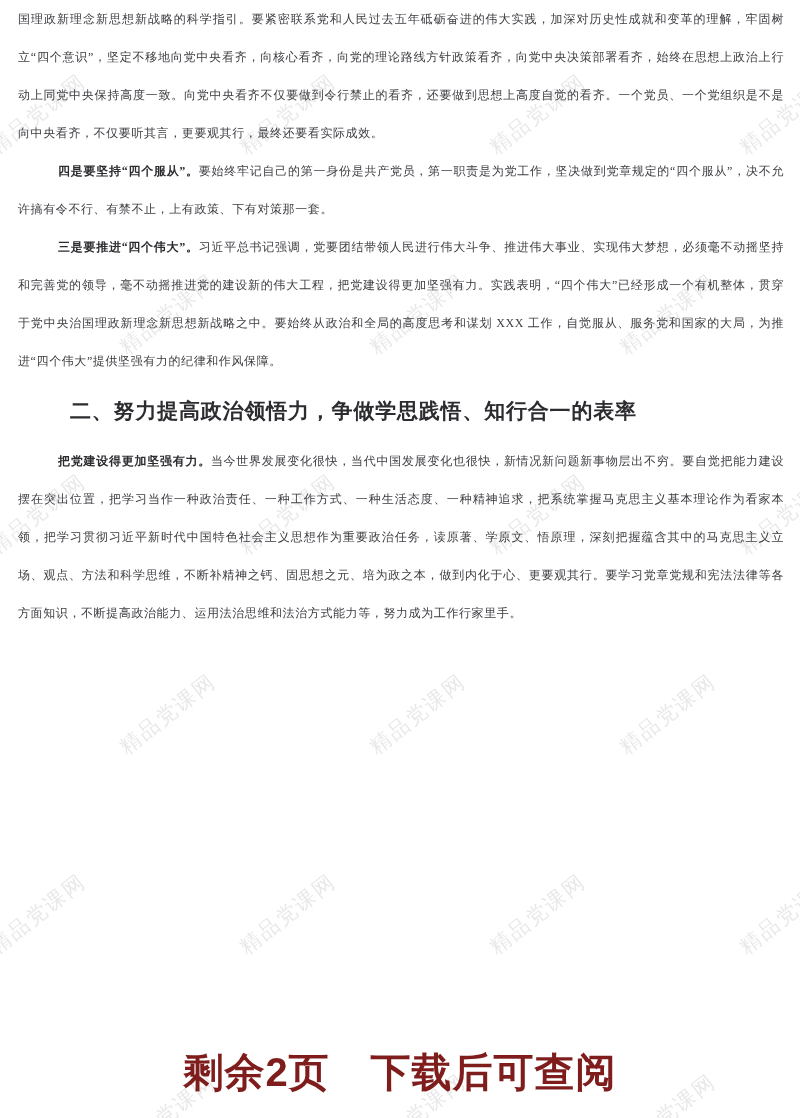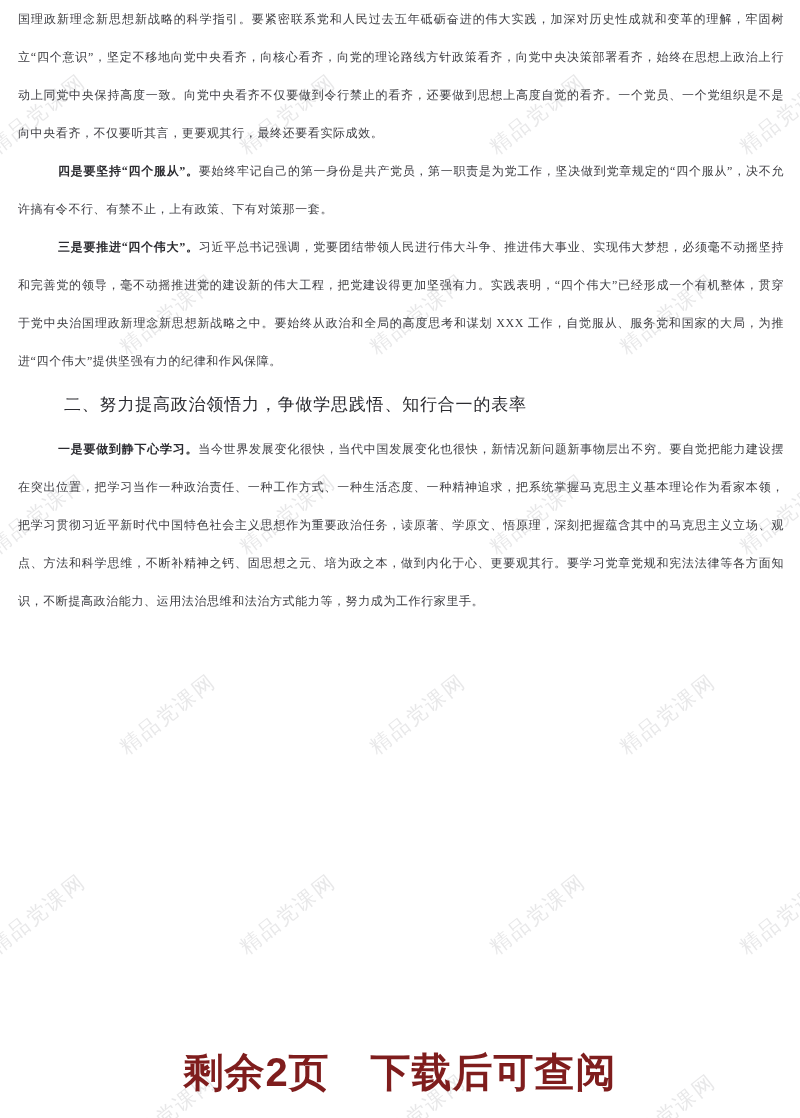--- a/index.html
+++ b/index.html
@@ -56,26 +56,26 @@
     text-indent: 40px;
     letter-spacing: 0.6px;
     font-weight: 400;
   }
   p.para.noindent { text-indent: 0; }
   p.para b, p.para .lead {
     font-weight: 700;
     color: #2b2b30;
   }
   p.heading {
-    margin: 6px;
+    margin: 12px;
     padding: 0;
-    font-size: 17px;
+    font-size: 21px;
     line-height: 38px;
     color: #2b2b30;
-    font-weight: 400;
+    font-weight: 700;
     text-indent: 40px;
     letter-spacing: 0.8px;
   }
 
   
   .footer-notice {
     position: absolute;
     left: 0;
     right: 0;
     top: 1045px;
@@ -116,18 +116,18 @@
       <div class="watermark" style="left: 110px; top: 1100px;">精品党课网</div>
       <div class="watermark" style="left: 360px; top: 1100px;">精品党课网</div>
       <div class="watermark" style="left: 610px; top: 1100px;">精品党课网</div>
     </div>
 
   <div class="doc-body" id="doc-body">
       <p id="para-continuation" class="para noindent"><span>国理政新理念新思想新战略的科学指引。要紧密联系党和人民过去五年砥砺奋进的伟大实践，加深对历史性成就和变革的理解，牢固树立“四个意识”，坚定不移地向党中央看齐，向核心看齐，向党的理论路线方针政策看齐，向党中央决策部署看齐，始终在思想上政治上行动上同党中央保持高度一致。向党中央看齐不仅要做到令行禁止的看齐，还要做到思想上高度自觉的看齐。一个党员、一个党组织是不是向中央看齐，不仅要听其言，更要观其行，最终还要看实际成效。</span></p>
       <p id="para-si-shi" class="para"><b class="lead">四是要坚持“四个服从”。</b><span>要始终牢记自己的第一身份是共产党员，第一职责是为党工作，坚决做到党章规定的“四个服从”，决不允许搞有令不行、有禁不止，上有政策、下有对策那一套。</span></p>
       <p id="para-san-shi" class="para"><b class="lead">三是要推进“四个伟大”。</b><span>习近平总书记强调，党要团结带领人民进行伟大斗争、推进伟大事业、实现伟大梦想，必须毫不动摇坚持和完善党的领导，毫不动摇推进党的建设新的伟大工程，把党建设得更加坚强有力。实践表明，“四个伟大”已经形成一个有机整体，贯穿于党中央治国理政新理念新思想新战略之中。要始终从政治和全局的高度思考和谋划 XXX 工作，自觉服从、服务党和国家的大局，为推进“四个伟大”提供坚强有力的纪律和作风保障。</span></p>
       <p id="heading-section-two" class="heading">二、努力提高政治领悟力，争做学思践悟、知行合一的表率</p>
-      <p id="para-yi-shi" class="para"><b class="lead">一是要做到静下心学习。</b><span>当今世界发展变化很快，当代中国发展变化也很快，新情况新问题新事物层出不穷。要自觉把能力建设摆在突出位置，把学习当作一种政治责任、一种工作方式、一种生活态度、一种精神追求，把系统掌握马克思主义基本理论作为看家本领，把学习贯彻习近平新时代中国特色社会主义思想作为重要政治任务，读原著、学原文、悟原理，深刻把握蕴含其中的马克思主义立场、观点、方法和科学思维，不断补精神之钙、固思想之元、培为政之本，做到内化于心、更要观其行。要学习党章党规和宪法法律等各方面知识，不断提高政治能力、运用法治思维和法治方式能力等，努力成为工作行家里手。</span></p>
+      <p id="para-yi-shi" class="para"><b class="lead">把党建设得更加坚强有力。</b><span>当今世界发展变化很快，当代中国发展变化也很快，新情况新问题新事物层出不穷。要自觉把能力建设摆在突出位置，把学习当作一种政治责任、一种工作方式、一种生活态度、一种精神追求，把系统掌握马克思主义基本理论作为看家本领，把学习贯彻习近平新时代中国特色社会主义思想作为重要政治任务，读原著、学原文、悟原理，深刻把握蕴含其中的马克思主义立场、观点、方法和科学思维，不断补精神之钙、固思想之元、培为政之本，做到内化于心、更要观其行。要学习党章党规和宪法法律等各方面知识，不断提高政治能力、运用法治思维和法治方式能力等，努力成为工作行家里手。</span></p>
     </div>
 
   <div class="footer-notice">剩余2页　下载后可查阅</div>
 
 </div>
 
 </body></html>

